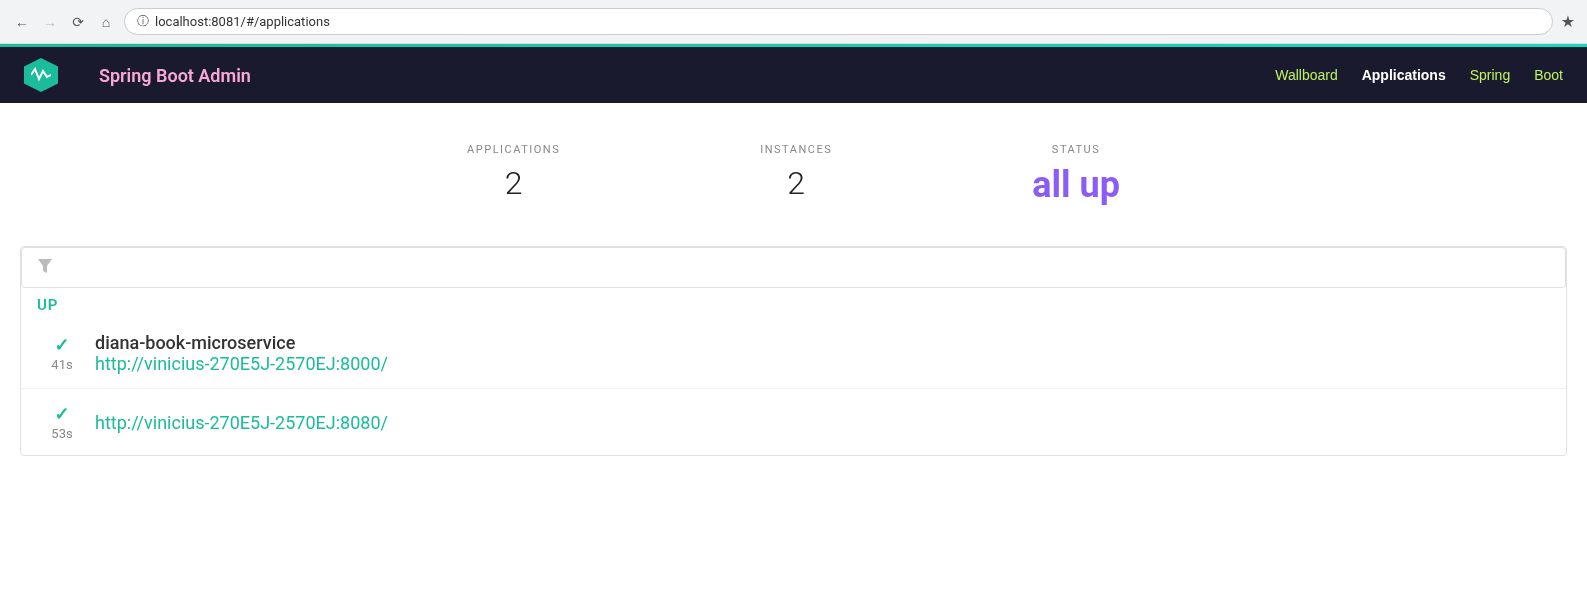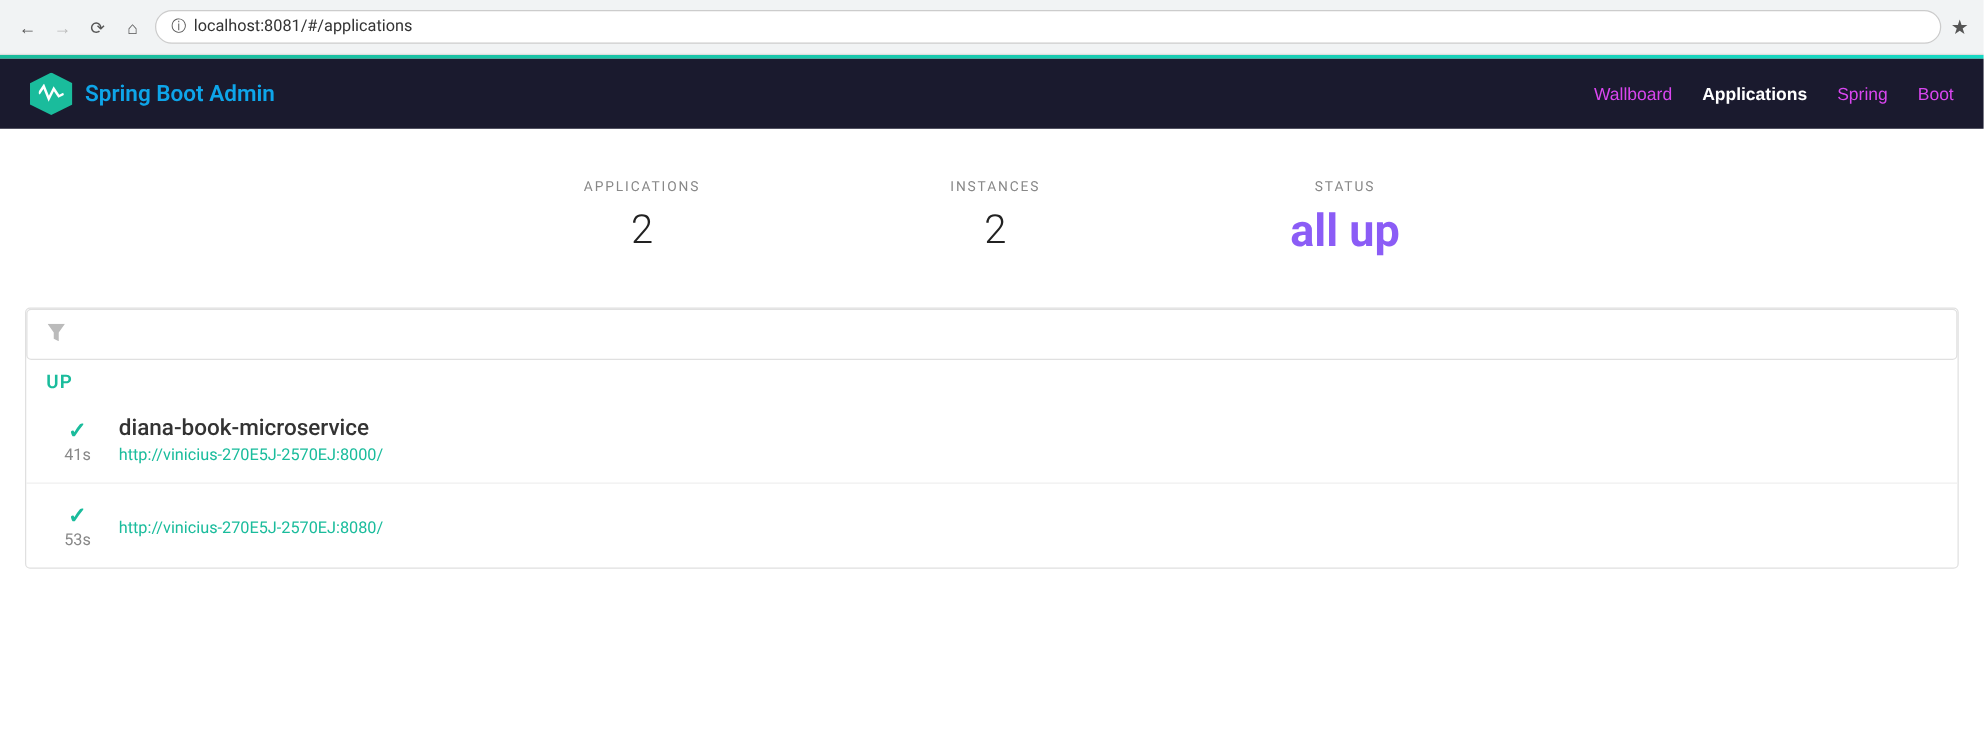--- a/index.html
+++ b/index.html
@@ -53,29 +53,30 @@
     .logo-icon {
       width: 34px; height: 34px;
       background: #1abc9c;
       clip-path: polygon(50% 0%, 100% 25%, 100% 75%, 50% 100%, 0% 75%, 0% 25%);
       display: flex; align-items: center; justify-content: center;
       font-size: 16px; color: #fff; font-weight: bold;
     }
     .app-title {
       font-size: 18px;
       font-weight: 600;
-      color: #0ea5e9;
+      color: #f9a8d4;
+      margin-left: 31px;
     }
     .nav-links {
       display: flex;
       gap: 24px;
       align-items: center;
     }
     .nav-link {
-      color: #d946ef;
+      color: #bef264;
       text-decoration: none;
       font-size: 14px;
       cursor: pointer;
       background: none; border: none;
     }
     .nav-link.active {
       color: #fff;
       font-weight: 600;
     }
 
@@ -177,21 +178,21 @@
     .app-info {
       flex: 1;
       padding-left: 8px;
     }
     .app-name {
       font-size: 18px;
       color: #333;
       font-weight: 500;
     }
     .app-url {
-      font-size: 13px;
+      font-size: 18px;
       color: #1abc9c;
       text-decoration: none;
     }
 
     
     .top-accent {
       height: 3px;
       background: linear-gradient(to right, #1abc9c, #16d9c4);
     }
   </style>

